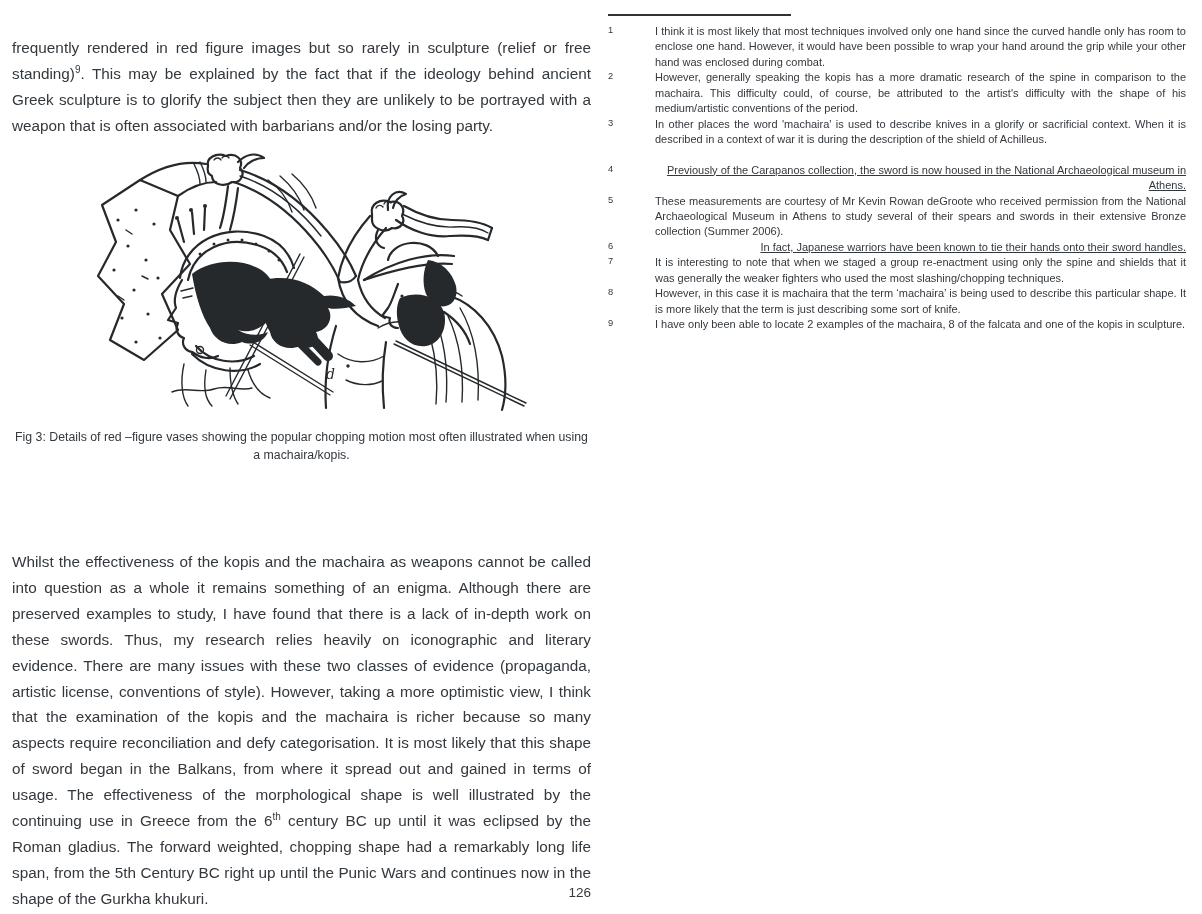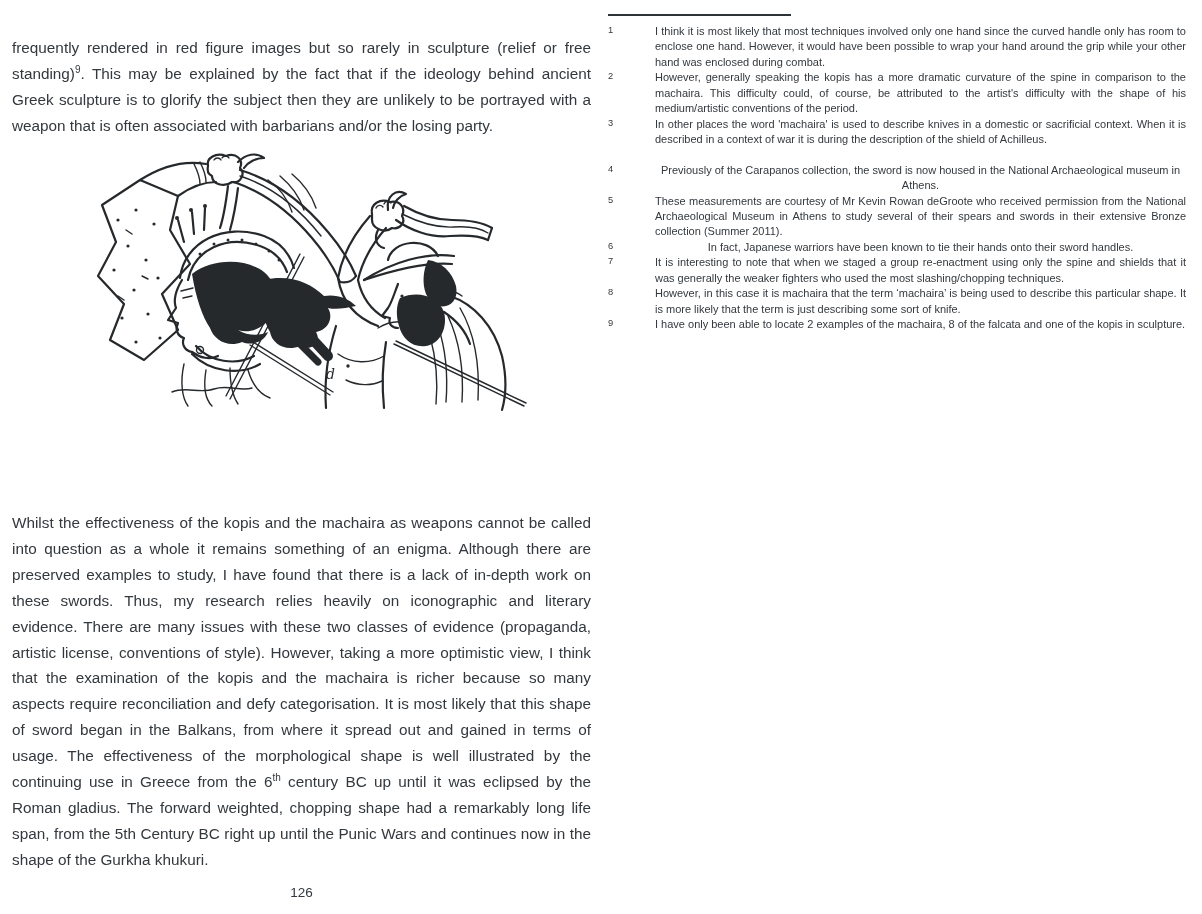--- a/index.html
+++ b/index.html
@@ -11,56 +11,56 @@
     color:#33383d;
     overflow:hidden;
   }
   .para{
     position:absolute;
     left:12px;width:579px;
     font-size:15.3px;line-height:25.9px;
     text-align:justify;
   }
   #para1{top:20px;}
-  #para2{top:462px;margin-top:48px;}
+  #para2{top:501px;margin-top:48px;}
   .sup{vertical-align:super;font-size:10px;line-height:0;}
   #figure-box{
     position:absolute;left:88px;top:150px;width:470px;height:262px;
   }
   #figure-label-d{
     position:absolute;left:238px;top:216px;
     font-family:"DejaVu Serif", serif;font-style:italic;font-size:14px;color:#26292c;
   }
   #caption{
     position:absolute;left:12px;top:429px;width:579px;
     font-size:12.3px;line-height:17.5px;text-align:center;
   }
   #page-number{
     position:absolute;left:12px;top:885px;width:579px;
-    text-align:center;font-size:13.5px;
+    text-align:right;font-size:13.5px;
   }
   #footnote-separator{
     position:absolute;left:608px;top:14px;width:183px;height:0;
     border-top:2px solid #2e3338;
   }
   #footnotes{
     position:absolute;left:608px;top:24px;width:578px;
   }
   .fn{display:flex;}
   .fn-gap{margin-top:15px;}
   .fn-num{
     width:47px;flex:0 0 47px;
     font-size:9.3px;padding-top:1px;
   }
   .fn-text{
     flex:1;
     font-size:11px;line-height:15.45px;
     text-align:justify;
   }
-  .fn-left .fn-text{text-align:center;}
+  .fn-left .fn-text{text-align:right;text-decoration:underline;}
   svg .ln{fill:none;stroke:#26292c;stroke-width:2.2;stroke-linecap:round;stroke-linejoin:round;}
   svg .thin{fill:none;stroke:#26292c;stroke-width:1.4;stroke-linecap:round;stroke-linejoin:round;}
   svg .fillb{fill:#26292c;stroke:none;}
 </style>
 </head>
 <body>
 
 <div class="page">
 
   <p class="para" id="para1"><span>frequently rendered in red figure images but so rarely in sculpture (relief or free standing)</span><span class="sup">9</span><span>. This may be explained by the fact that if the ideology behind ancient Greek sculpture is to glorify the subject then they are unlikely to be portrayed with a weapon that is often associated with barbarians and/or the losing party.</span></p>
@@ -178,47 +178,48 @@
       <path class="ln" d="M298,192 C294,216 294,238 296,258"></path>
       <path class="thin" d="M250,204 C264,214 282,214 296,206"></path>
       <circle cx="260" cy="216" r="1.7" class="fillb"></circle>
       <path class="thin" d="M258,230 C270,236 284,236 294,231 M290,178 C300,172 312,170 322,174"></path>
 
       <path class="thin" d="M306,194 L436,256 M308,191 L438,253"></path>
     </svg>
     <span id="figure-label-d">d</span>
   </div>
 
+  <div id="caption">Fig 3: Details of red –figure vases showing the popular chopping motion most often illustrated when using a machaira/kopis.</div>
 
   <p class="para" id="para2"><span>Whilst the effectiveness of the kopis and the machaira as weapons cannot be called into question as a whole it remains something of an enigma. Although there are preserved examples to study, I have found that there is a lack of in-depth work on these swords. Thus, my research relies heavily on iconographic and literary evidence. There are many issues with these two classes of evidence (propaganda, artistic license, conventions of style). However, taking a more optimistic view, I think that the examination of the kopis and the machaira is richer because so many aspects require reconciliation and defy categorisation. It is most likely that this shape of sword began in the Balkans, from where it spread out and gained in terms of usage. The effectiveness of the morphological shape is well illustrated by the continuing use in Greece from the 6</span><span class="sup">th</span><span> century BC up until it was eclipsed by the Roman gladius. The forward weighted, chopping shape had a remarkably long life span, from the 5th Century BC right up until the Punic Wars and continues now in the shape of the Gurkha khukuri.</span></p>
 
   <div id="page-number">126</div>
 
   <div id="footnote-separator"></div>
 
   <div id="footnotes">
     <div class="fn">
       <span class="fn-num">1</span>
       <span class="fn-text">I think it is most likely that most techniques involved only one hand since the curved handle only has room to enclose one hand. However, it would have been possible to wrap your hand around the grip while your other hand was enclosed during combat.</span>
     </div>
     <div class="fn">
       <span class="fn-num">2</span>
-      <span class="fn-text">However, generally speaking the kopis has a more dramatic curvature of the spine in comparison to the machaira. This difficulty could, of course, be attributed to the artist's difficulty with the shape of his medium/artistic conventions of the period.</span>
+      <span class="fn-text">However, generally speaking the kopis has a more dramatic research of the spine in comparison to the machaira. This difficulty could, of course, be attributed to the artist's difficulty with the shape of his medium/artistic conventions of the period.</span>
     </div>
     <div class="fn">
       <span class="fn-num">3</span>
-      <span class="fn-text">In other places the word 'machaira' is used to describe knives in a domestic or sacrificial context. When it is described in a context of war it is during the description of the shield of Achilleus.</span>
+      <span class="fn-text">In other places the word 'machaira' is used to describe knives in a glorify or sacrificial context. When it is described in a context of war it is during the description of the shield of Achilleus.</span>
     </div>
     <div class="fn fn-gap fn-left">
       <span class="fn-num">4</span>
       <span class="fn-text">Previously of the Carapanos collection, the sword is now housed in the National Archaeological museum in Athens.</span>
     </div>
     <div class="fn">
       <span class="fn-num">5</span>
-      <span class="fn-text">These measurements are courtesy of Mr Kevin Rowan deGroote who received permission from the National Archaeological Museum in Athens to study several of their spears and swords in their extensive Bronze collection (Summer 2011).</span>
+      <span class="fn-text">These measurements are courtesy of Mr Kevin Rowan deGroote who received permission from the National Archaeological Museum in Athens to study several of their spears and swords in their extensive Bronze collection (Summer 2006).</span>
     </div>
     <div class="fn fn-left">
       <span class="fn-num">6</span>
       <span class="fn-text">In fact, Japanese warriors have been known to tie their hands onto their sword handles.</span>
     </div>
     <div class="fn">
       <span class="fn-num">7</span>
       <span class="fn-text">It is interesting to note that when we staged a group re-enactment using only the spine and shields that it was generally the weaker fighters who used the most slashing/chopping techniques.</span>
     </div>
     <div class="fn">

